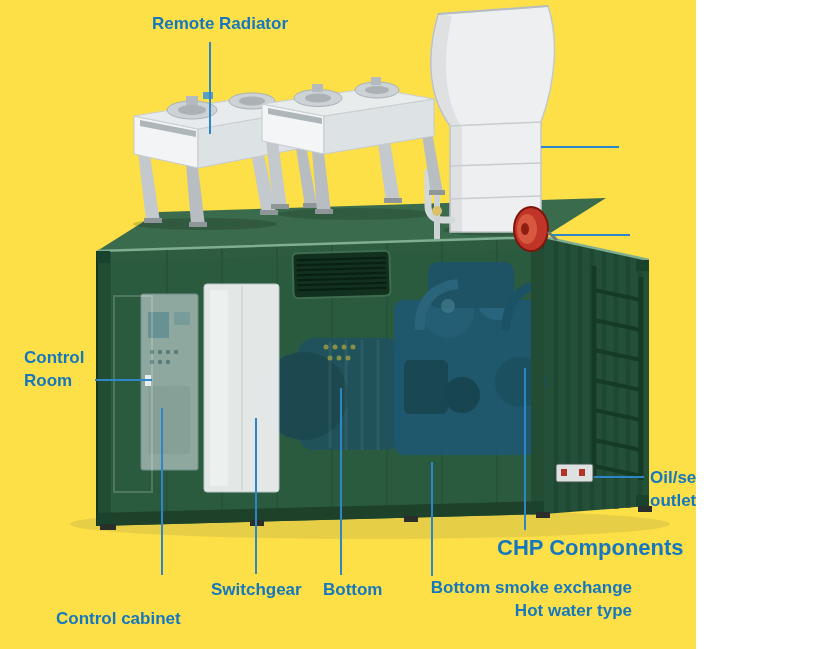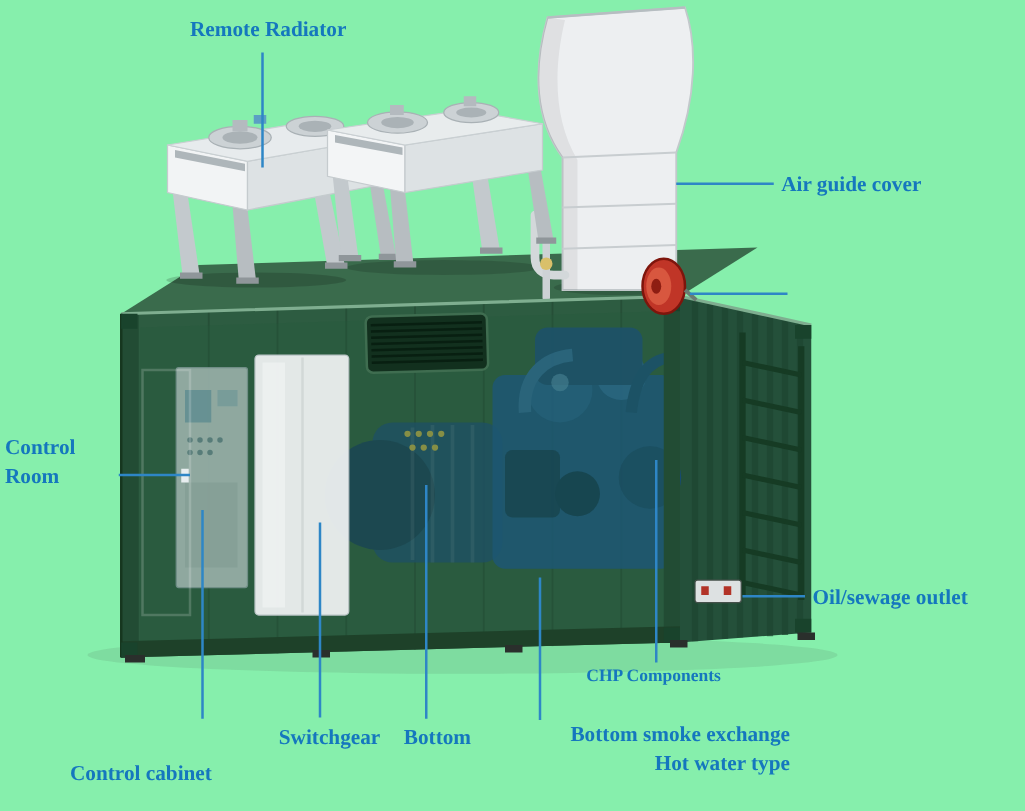--- a/index.html
+++ b/index.html
@@ -1,18 +1,18 @@
 <!DOCTYPE html>
 <html><head>
 <meta charset="utf-8">
 <style>
   html,body{margin:0;padding:0;background:#ffffff;}
   .stage{
-    position:relative;width:820px;height:649px;background:#86efac;overflow:hidden;
-    font-family:Liberation Serif, serif;
+    position:relative;width:696px;height:649px;background:#fde047;overflow:hidden;
+    font-family:Liberation Sans, sans-serif;
   }
   .illustration{position:absolute;left:0;top:0;}
   .label{
     position:absolute;color:#1577be;font-weight:bold;font-size:17px;
     line-height:1.35;white-space:pre-line;
   }
   .label.center{text-align:right;}
   .leader{position:absolute;background:#2e86c6;}
   .leader.v{width:2px;}
   .leader.h{height:2px;}
@@ -241,32 +241,31 @@
   <div class="leader h" style="left:95px;top:379px;width:57px;"></div>
   <div class="leader h" style="left:594px;top:476px;width:50px;"></div>
   <div class="leader v" style="left:524px;top:368px;height:162px;"></div>
   <div class="leader v" style="left:161px;top:408px;height:167px;"></div>
   <div class="leader v" style="left:255px;top:418px;height:156px;"></div>
   <div class="leader v" style="left:340px;top:388px;height:187px;"></div>
   <div class="leader v" style="left:431px;top:462px;height:114px;"></div>
 
   <div class="label" style="left:152px;top:13px;">Remote Radiator</div>
 
-  <div class="label" style="left:625px;top:137px;">Air guide cover</div>
-
-
-  <div class="label" style="left:4px;top:347px;">Control
+
+
+  <div class="label" style="left:24px;top:347px;">Control
 Room</div>
 
   <div class="label" style="left:650px;top:467px;">Oil/sewage outlet</div>
 
-  <div class="label" style="left:469px;top:533px;font-size:14px;">CHP Components</div>
+  <div class="label" style="left:497px;top:533px;font-size:22px;">CHP Components</div>
 
   <div class="label" style="left:56px;top:579px;margin-top:29px;">Control cabinet</div>
 
-  <div class="label" style="left:223px;top:579px;">Switchgear</div>
+  <div class="label" style="left:211px;top:579px;">Switchgear</div>
 
   <div class="label" style="left:323px;top:579px;">Bottom</div>
 
   <div class="label center" style="left:372px;top:577px;width:260px;">Bottom smoke exchange
 Hot water type</div>
 
 </div>
 
 </body></html>

